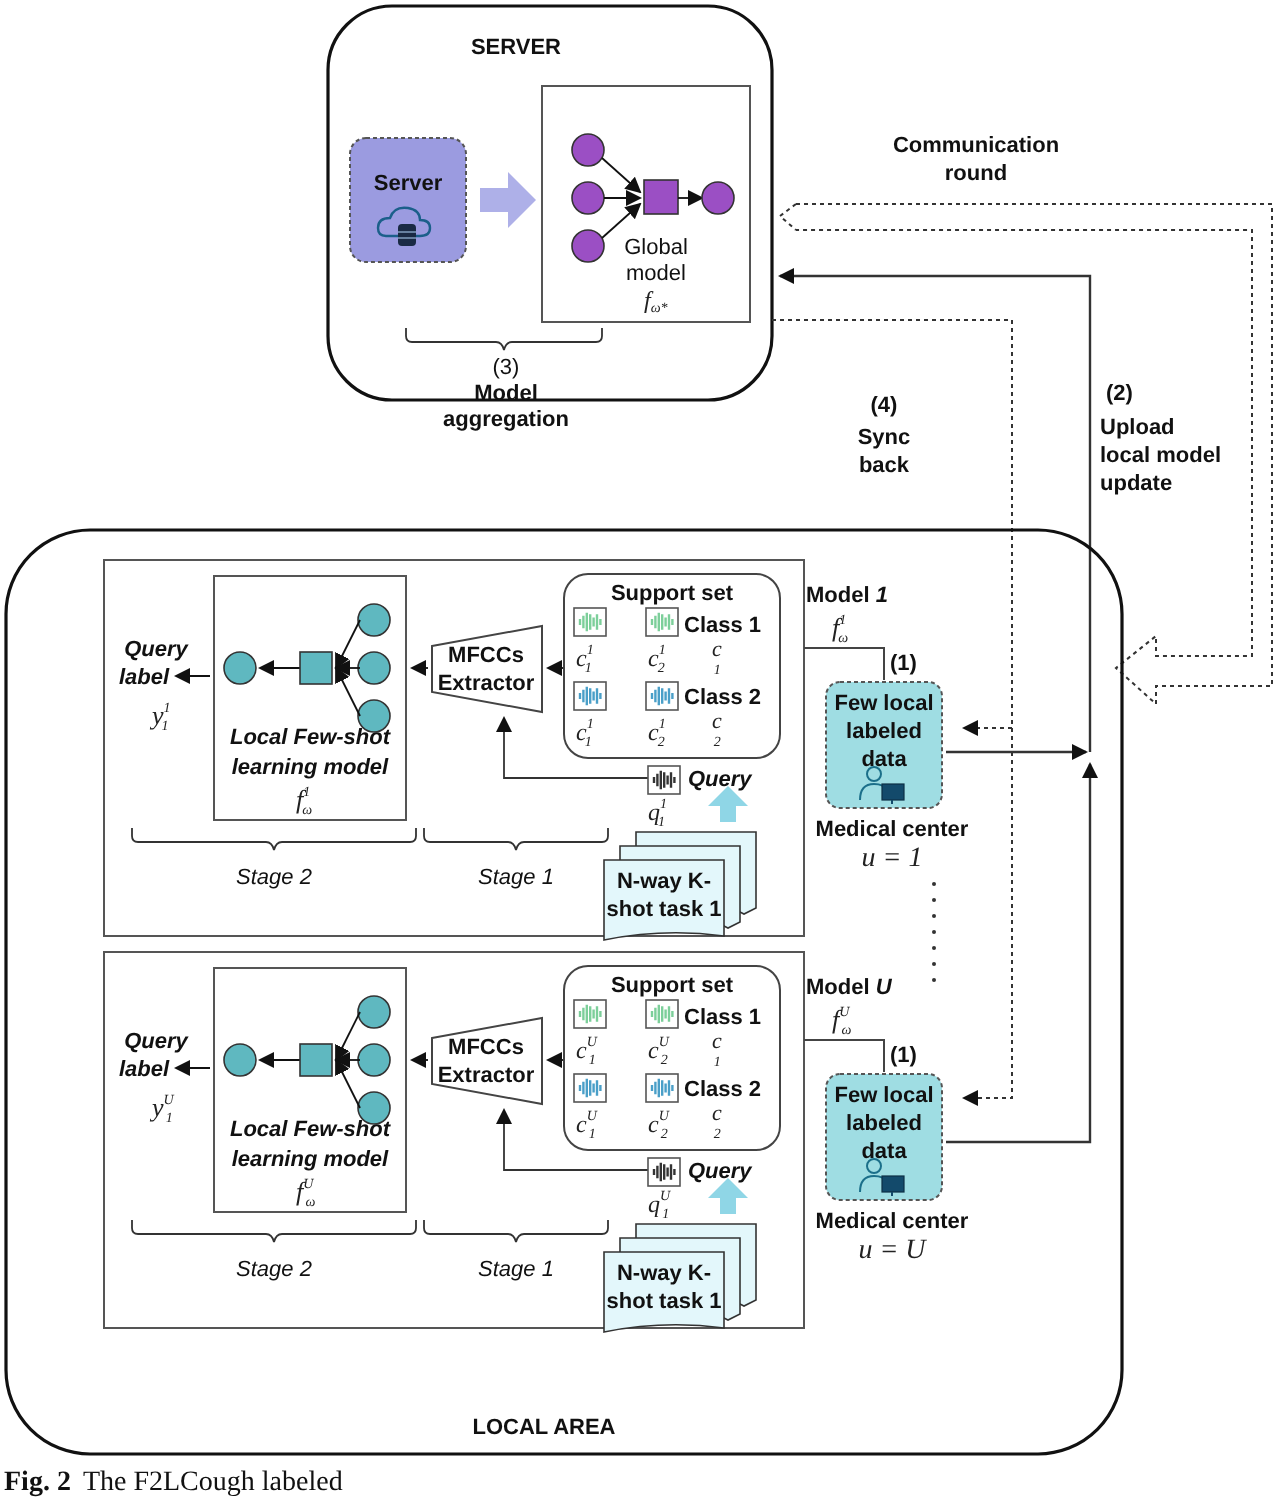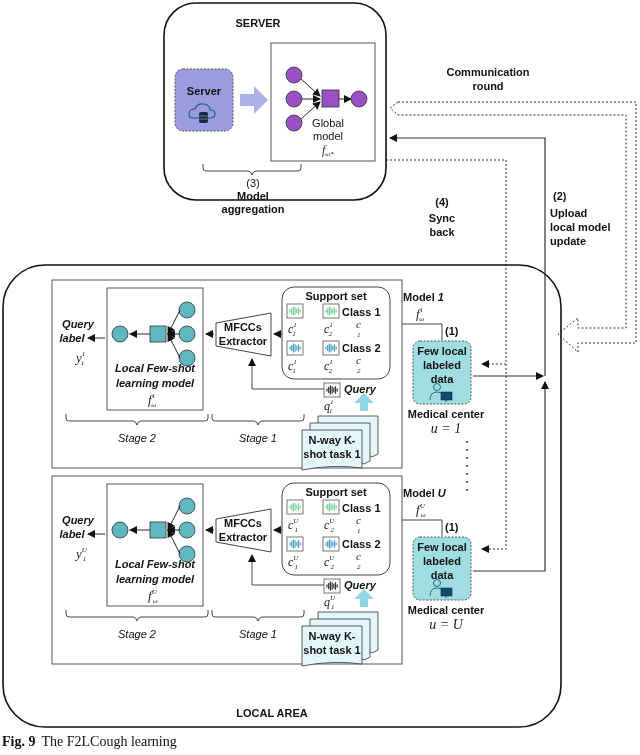--- a/index.html
+++ b/index.html
@@ -269,13 +269,13 @@
         <circle cx="467" cy="450" r="1" fill="#333"></circle>
         <circle cx="467" cy="458" r="1" fill="#333"></circle>
         <circle cx="467" cy="466" r="1" fill="#333"></circle>
         <circle cx="467" cy="474" r="1" fill="#333"></circle>
         <circle cx="467" cy="482" r="1" fill="#333"></circle>
         <circle cx="467" cy="490" r="1" fill="#333"></circle>
       </g>
     </g>
 </svg>
 
-<div class="caption"><b>Fig. 9</b><span>The F2LCough learning</span></div>
+<div class="caption"><b>Fig. 2</b><span>The F2LCough labeled</span></div>
 
 </body></html>

